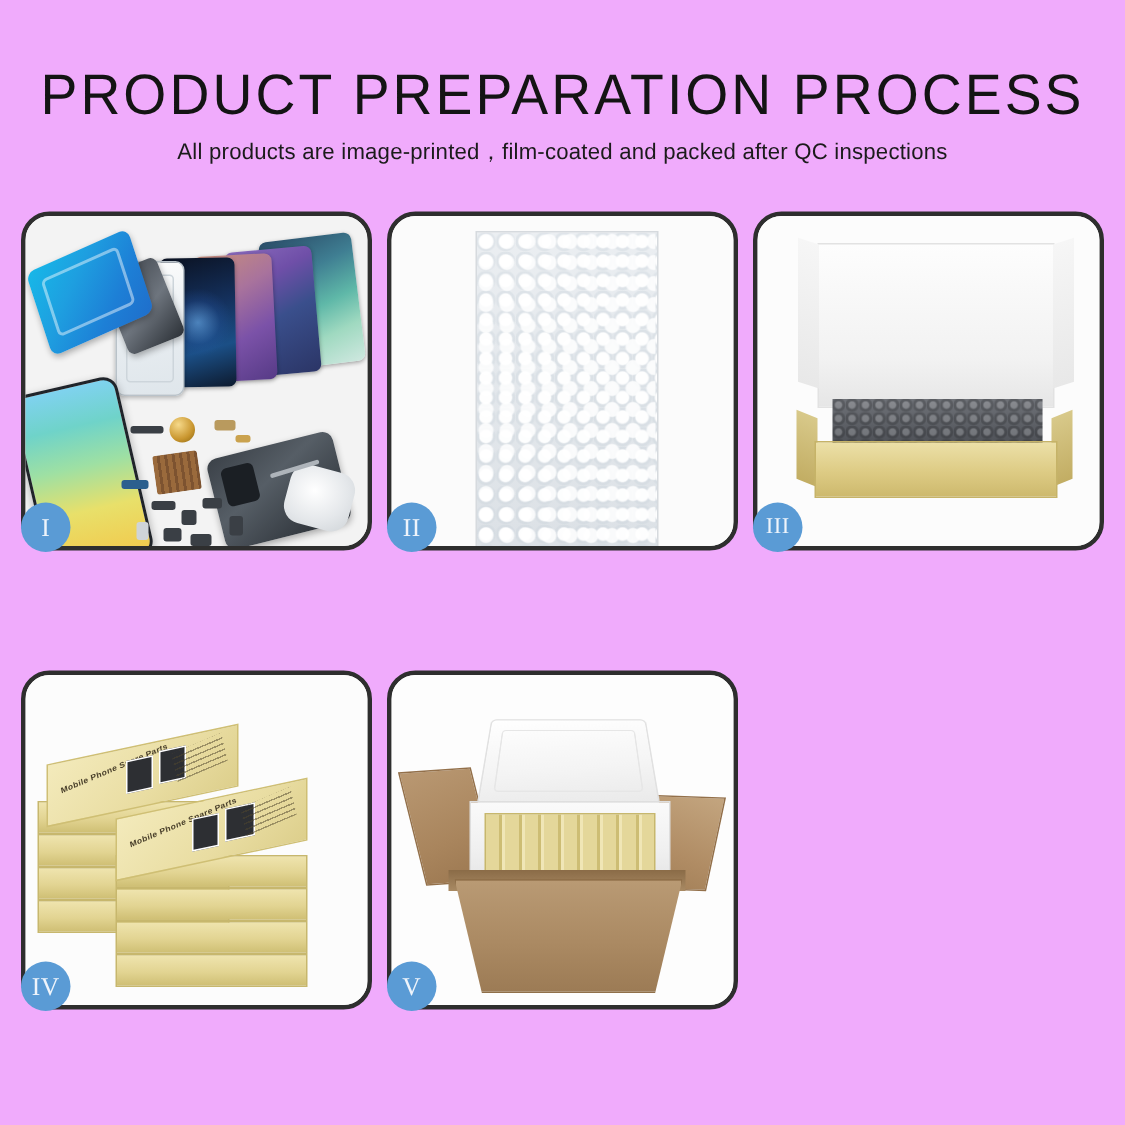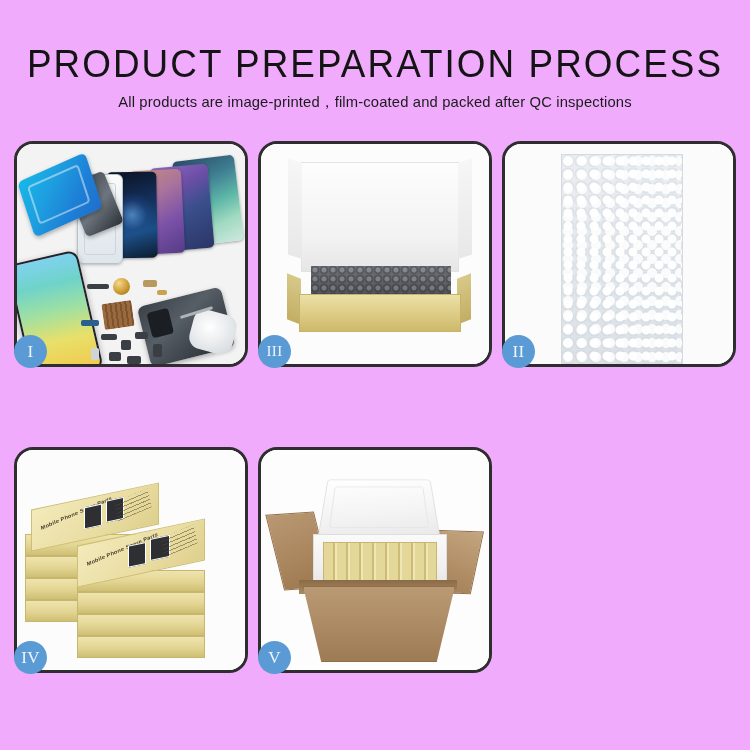--- a/index.html
+++ b/index.html
@@ -395,49 +395,49 @@
           <div class="tiny" style="left:92px;top:208px;width:12px;height:9px;"></div>
           <div class="tiny" style="left:110px;top:212px;width:14px;height:8px;"></div>
           <div class="tiny" style="left:136px;top:200px;width:9px;height:13px;"></div>
           <div class="tiny" style="left:64px;top:176px;width:18px;height:6px;background:#2b5f8e;"></div>
           <div class="tool-white"></div>
         </div>
       </div>
       <div class="badge">I</div>
     </div>
 
-    <div class="panel p3">
-      <div class="panel-inner">
-        <div class="scene">
-          <div class="box3-lid"></div>
-          <div class="box3-left"></div>
-          <div class="box3-right"></div>
-          <div class="box3-foam"></div>
-          <div class="box3-front"></div>
-        </div>
-      </div>
-      <div class="badge iii">III</div>
-    </div>
-
     <div class="panel p2">
       <div class="panel-inner">
         <div class="scene">
           <div class="screen-under">
             <div class="flex-strip"></div>
             <div class="gold-tab" style="left:4px;top:6px;"></div>
             <div class="gold-tab" style="left:6px;top:170px;"></div>
             <div class="gold-tab" style="left:64px;top:172px;"></div>
           </div>
           <div class="bubble-bag"></div>
           <div class="bubble-overlay"></div>
         </div>
       </div>
       <div class="badge">II</div>
     </div>
 
+    <div class="panel p3">
+      <div class="panel-inner">
+        <div class="scene">
+          <div class="box3-lid"></div>
+          <div class="box3-left"></div>
+          <div class="box3-right"></div>
+          <div class="box3-foam"></div>
+          <div class="box3-front"></div>
+        </div>
+      </div>
+      <div class="badge iii">III</div>
+    </div>
+
     <div class="panel p4">
       <div class="panel-inner">
         <div class="scene">
           <div class="stack">
 
             <div class="sbox" style="left:0px;  top:60px;"></div>
             <div class="sbox" style="left:0px;  top:82px;"></div>
             <div class="sbox" style="left:0px;  top:104px;"></div>
             <div class="sbox" style="left:0px;  top:126px;"></div>
 

